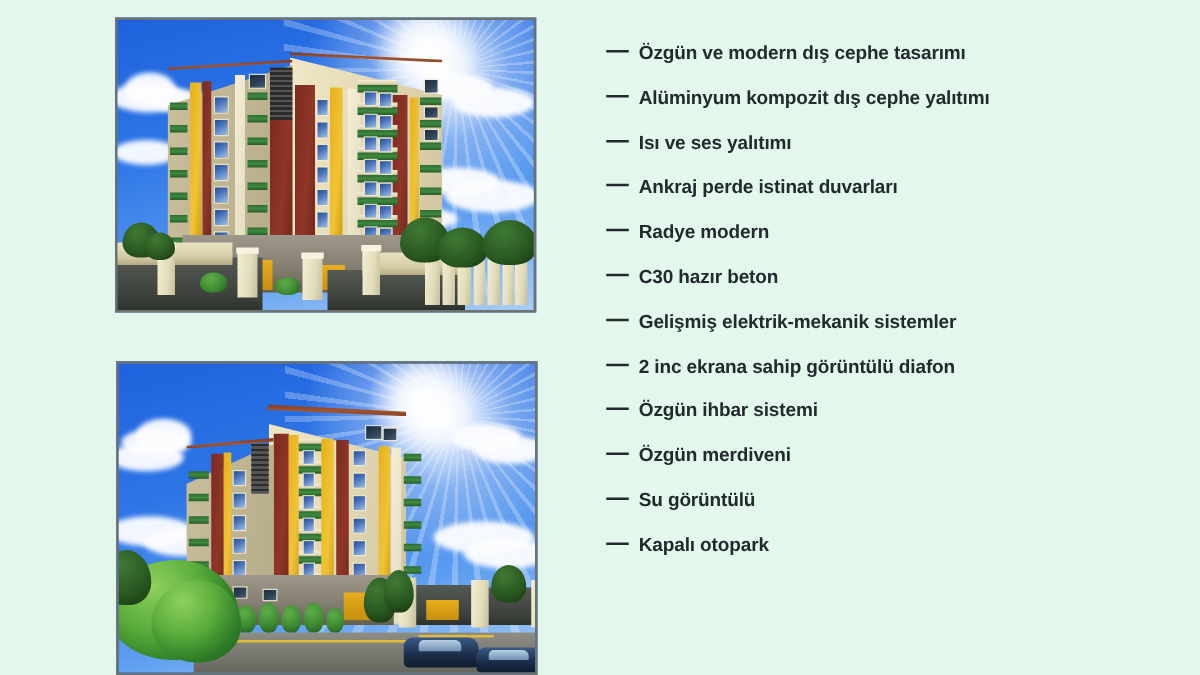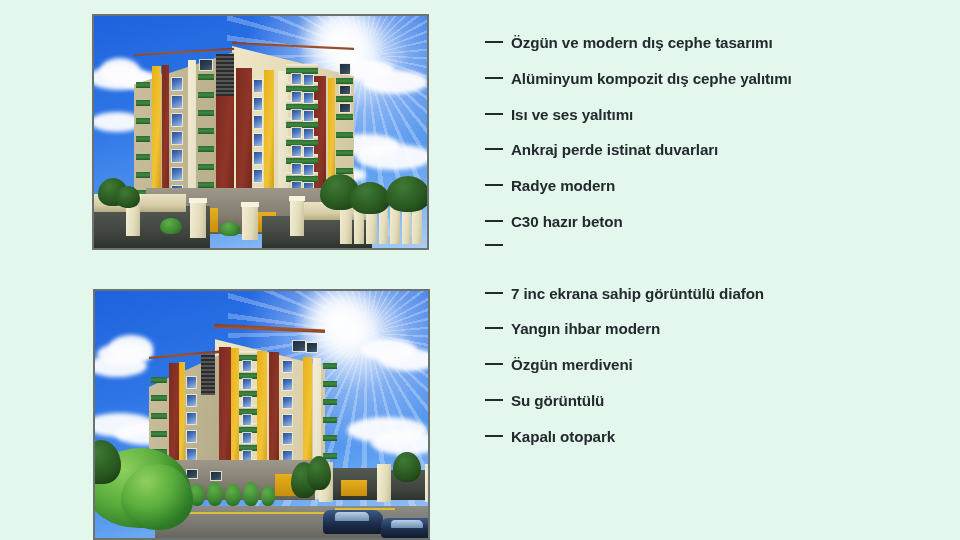--- a/index.html
+++ b/index.html
@@ -502,28 +502,29 @@
     <li class="feature-row">
       <span class="dash"></span>
       <span class="feature-text">Radye modern</span>
     </li>
     <li class="feature-row">
       <span class="dash"></span>
       <span class="feature-text">C30 hazır beton</span>
     </li>
     <li class="feature-row">
       <span class="dash"></span>
-    </li>
-    <li class="feature-row">
-      <span class="dash"></span>
-      <span class="feature-text">7 inc ekrana sahip görüntülü diafon</span>
-    </li>
-    <li class="feature-row">
-      <span class="dash"></span>
-      <span class="feature-text">Yangın ihbar modern</span>
+      <span class="feature-text">Gelişmiş elektrik-mekanik sistemler</span>
+    </li>
+    <li class="feature-row">
+      <span class="dash"></span>
+      <span class="feature-text">2 inc ekrana sahip görüntülü diafon</span>
+    </li>
+    <li class="feature-row">
+      <span class="dash"></span>
+      <span class="feature-text">Özgün ihbar sistemi</span>
     </li>
     <li class="feature-row">
       <span class="dash"></span>
       <span class="feature-text">Özgün merdiveni</span>
     </li>
     <li class="feature-row">
       <span class="dash"></span>
       <span class="feature-text">Su görüntülü</span>
     </li>
     <li class="feature-row">

